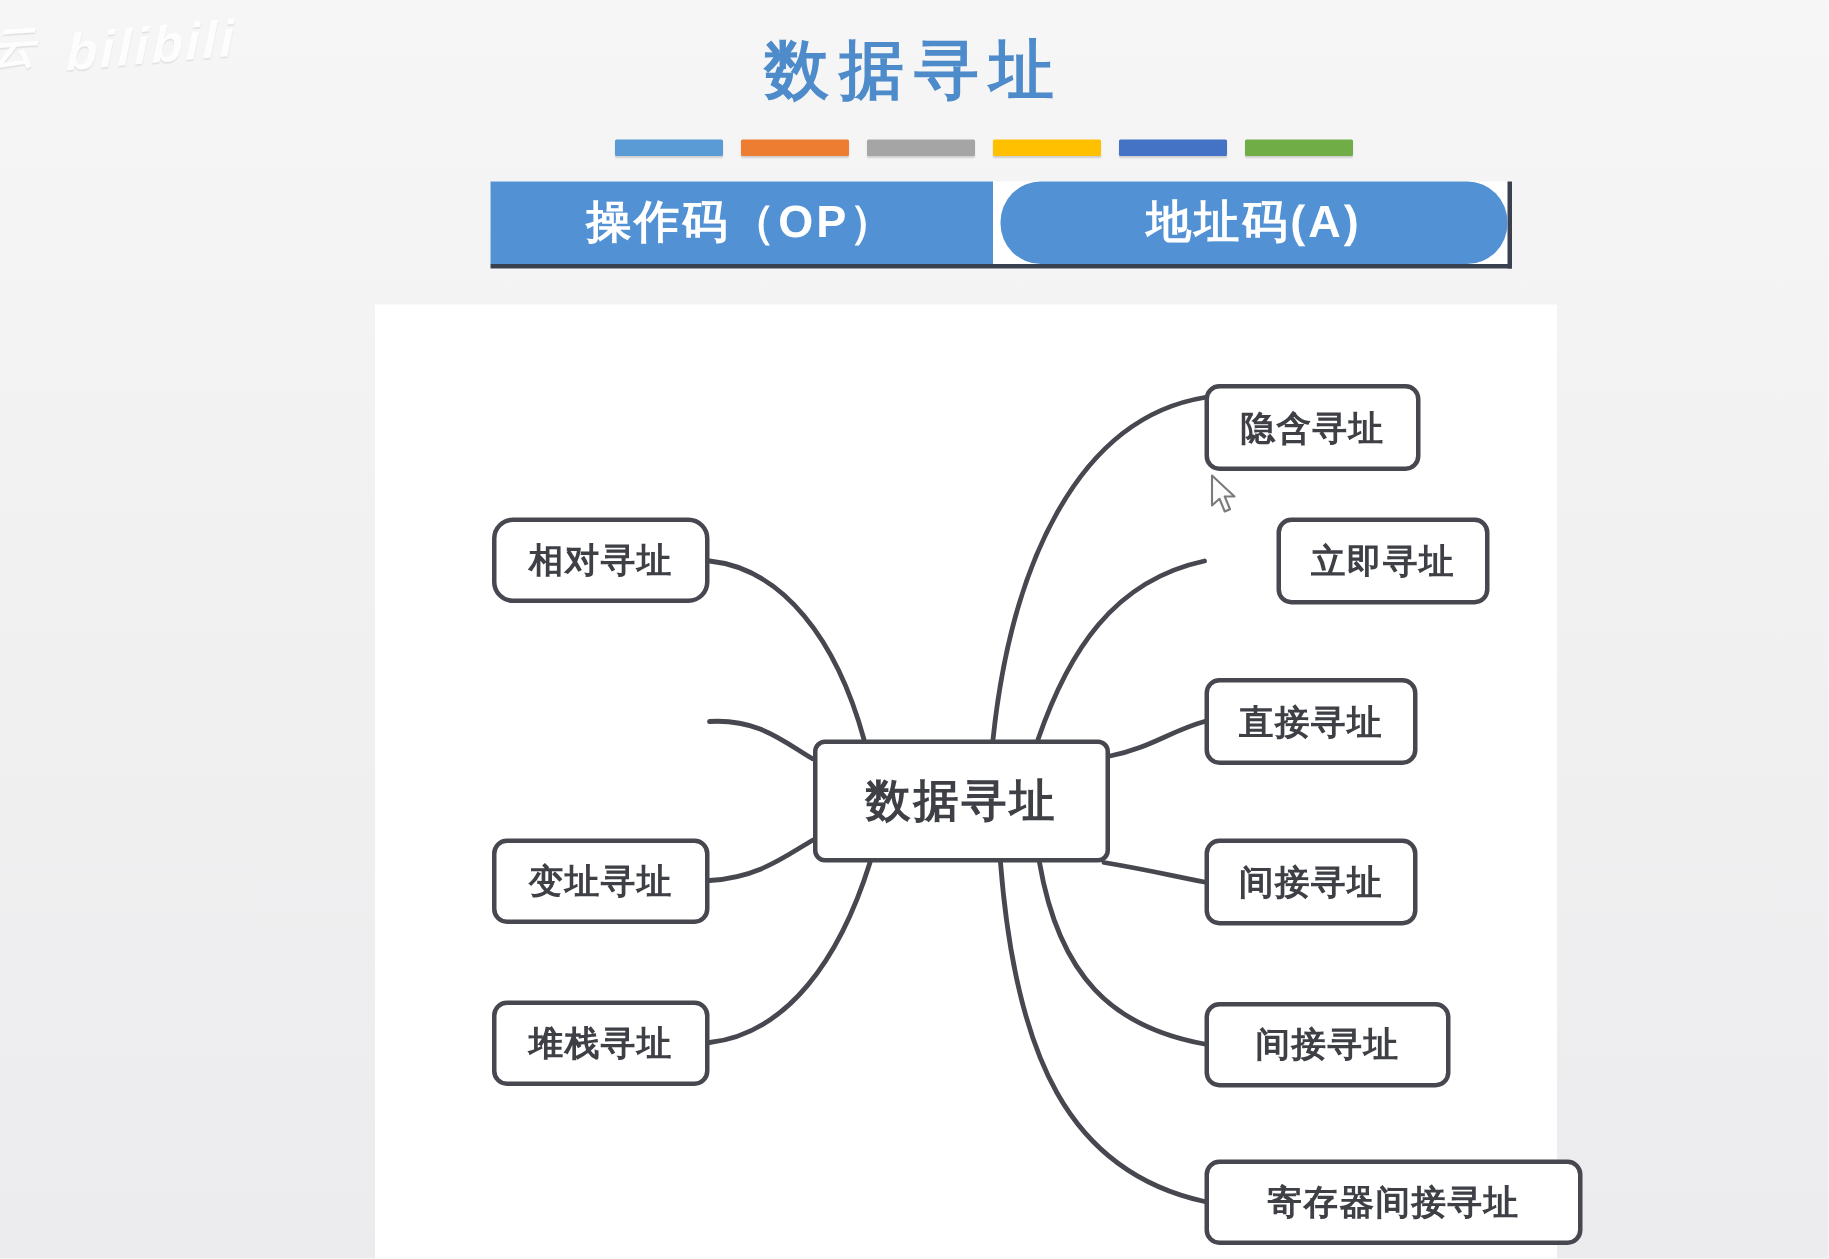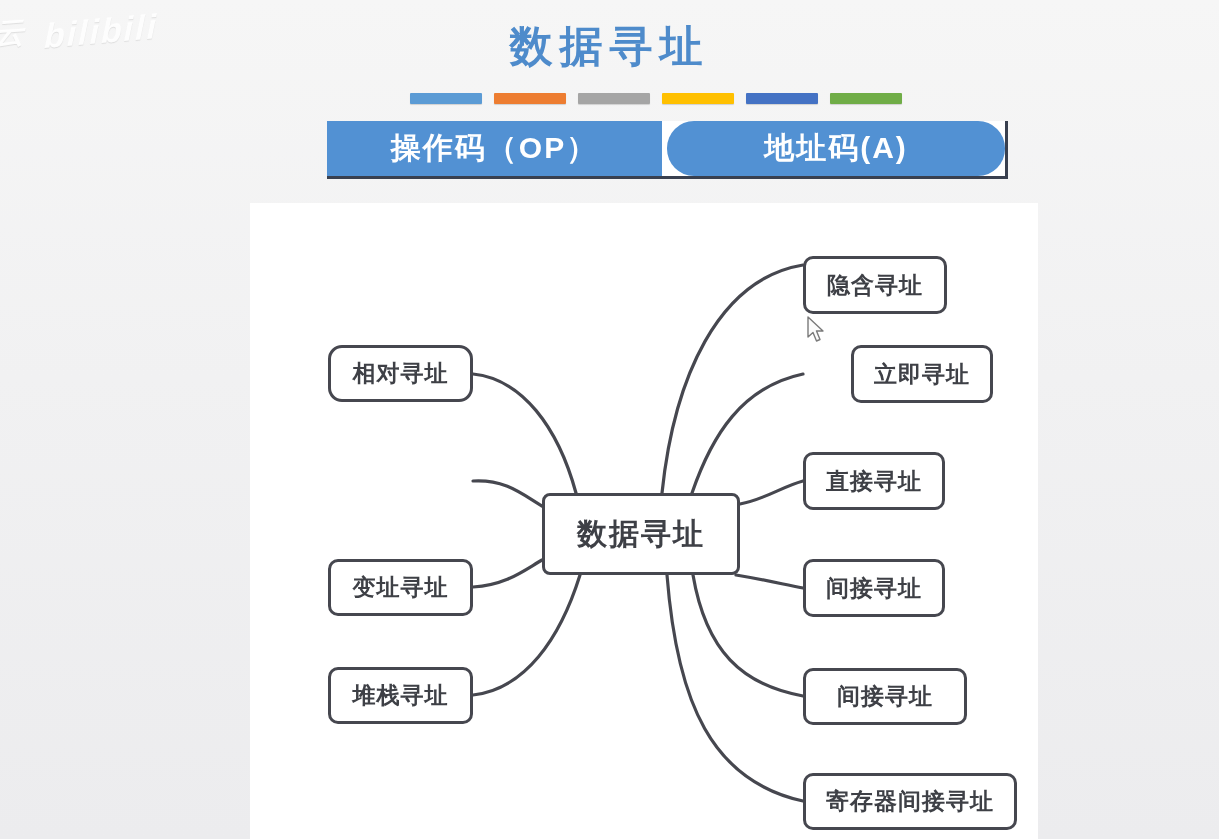--- a/index.html
+++ b/index.html
@@ -74,21 +74,21 @@
     z-index:2;
   }
   .node.center{
     left:292px;top:290px;width:198px;height:82px;
     font-size:30px;border-radius:8px;letter-spacing:2px;
   }
   .ln{left:78px;width:145px;height:57px;}
   .ln0{top:142px;border-radius:14px;} .ln1{top:250px;} .ln2{top:356px;} .ln3{top:464px;}
   .rn{left:553px;height:58px;width:142px;}
   .rn0{top:33px;width:144px;margin-top:20px;} .rn1{top:142px;margin-left:48px;} .rn2{top:249px;} .rn3{top:356px;}
-  .rn4{top:465px;width:164px;height:57px;} .rn5{top:570px;width:214px;height:57px;}
+  .rn4{top:465px;width:164px;height:57px;} .rn5{top:570px;width:252px;height:57px;}
 
   
   .cursor{position:absolute;left:806px;top:316px;z-index:5;}
 </style>
 </head>
 <body>
 
 <div class="stage">
 
   <div class="watermark">

